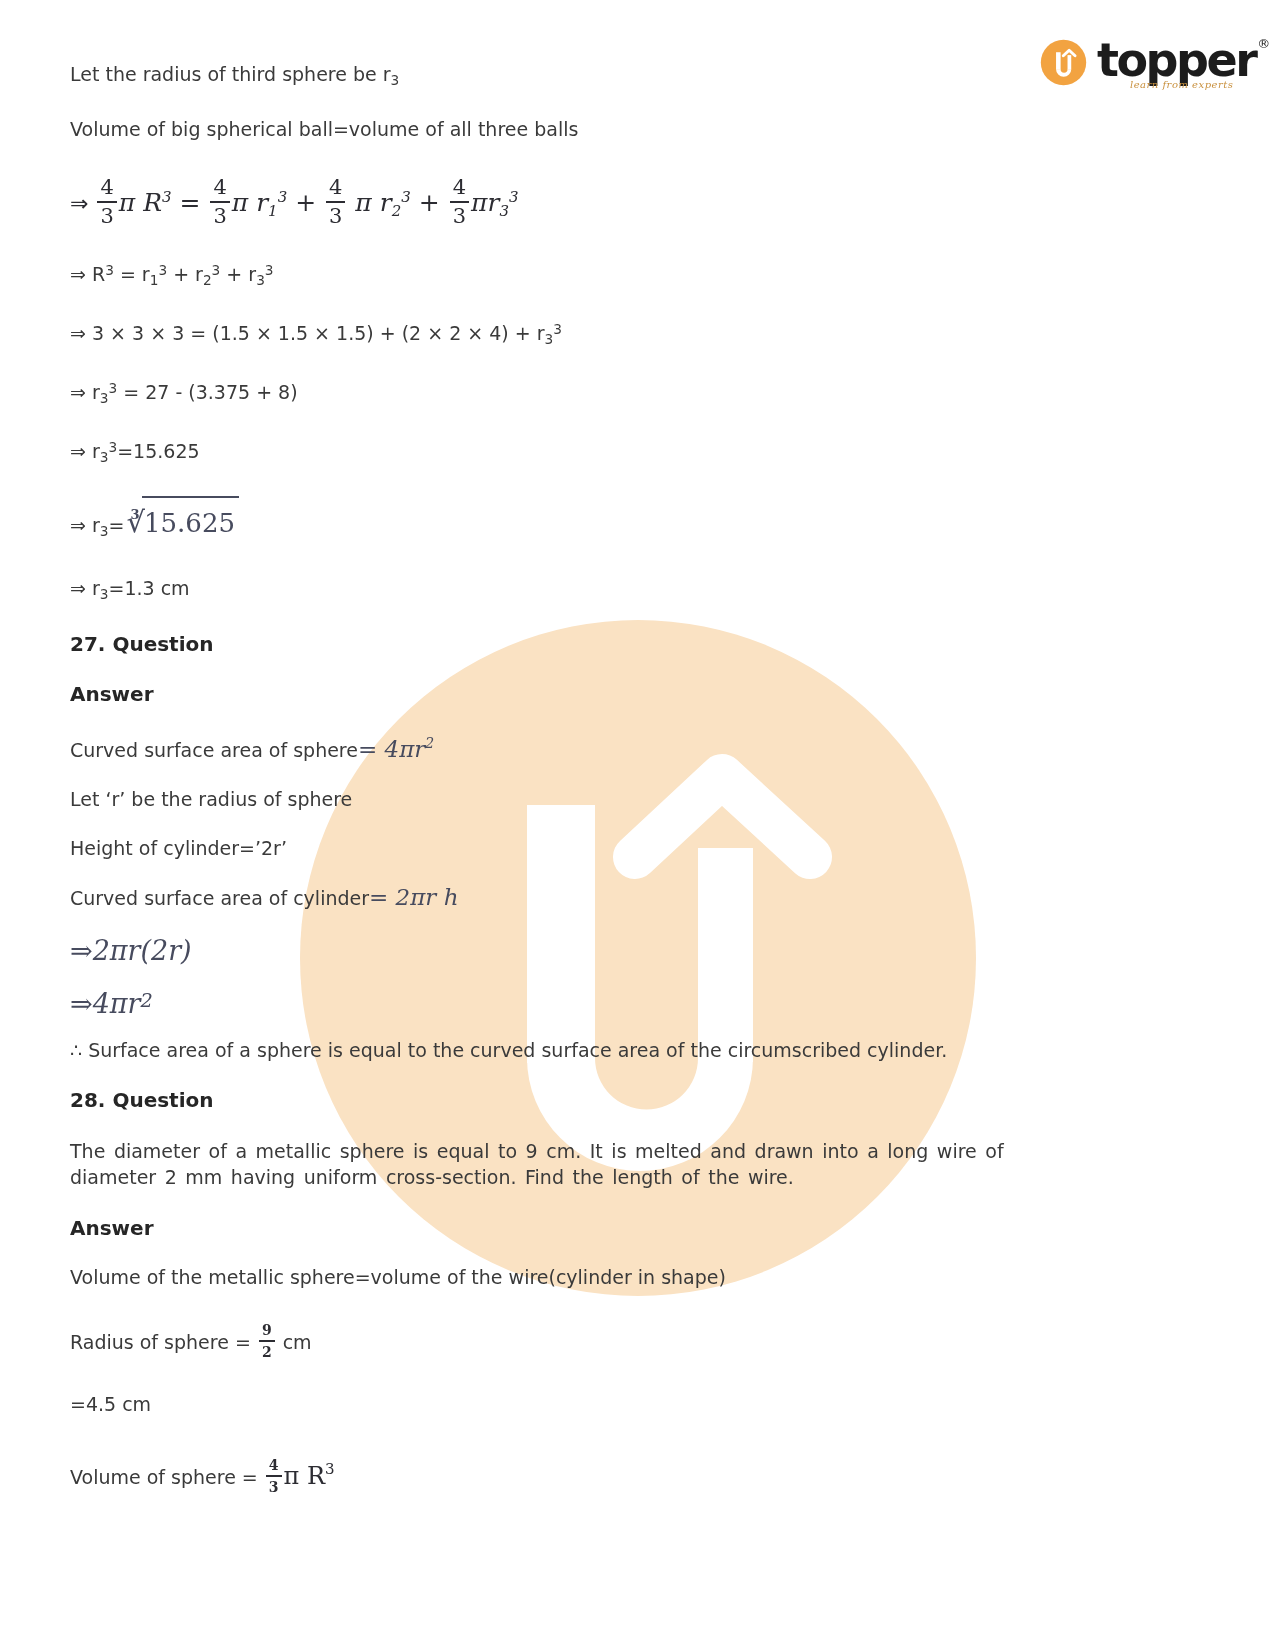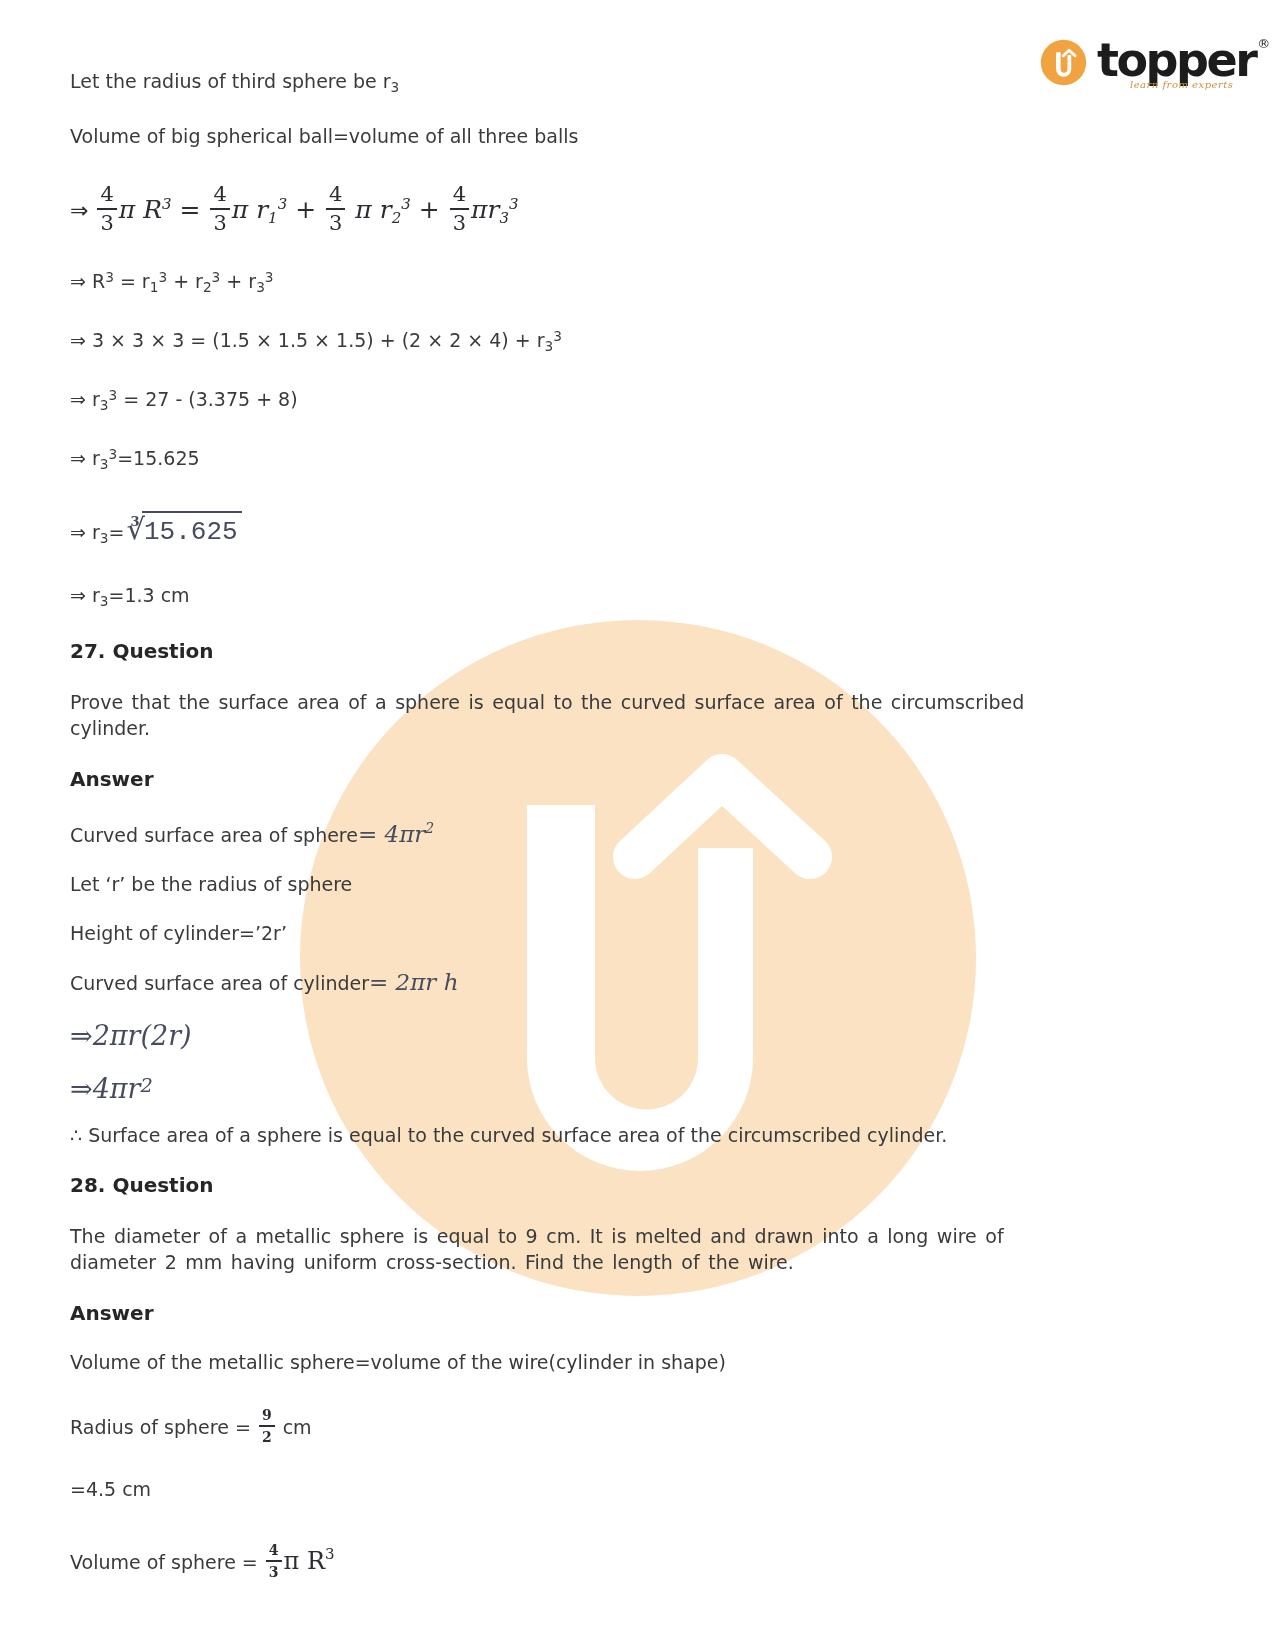--- a/index.html
+++ b/index.html
@@ -59,21 +59,21 @@
     letter-spacing:0.5px;
   }
 
   
   .content{
     position:relative;z-index:1;
     padding:58px 70px 0 70px;
     width:1205px;
     font-size:19px;
   }
-  .blk{margin:12px 0 26px 0;}
+  .blk{margin:5px 0 26px 0;}
   .b-p{line-height:23px;}
   .b-p2{line-height:26px;}
   .b-h{line-height:24px;font-weight:bold;color:var(--heading-text);font-size:20px;}
   .b-f1{
     line-height:60px;height:62px;margin-bottom:30px;
     font-family:"DejaVu Serif", serif;font-style:italic;
     font-size:25px;color:var(--formula-dark);white-space:nowrap;
   }
   .b-fm{
     line-height:30px;margin-bottom:20px;
@@ -109,21 +109,21 @@
 
   
   .root{
     font-family:"DejaVu Serif", serif;font-style:normal;
     font-size:26px;color:var(--formula-navy);white-space:nowrap;
   }
   .root .rix{font-size:13px;vertical-align:13px;margin-right:-13px;position:relative;z-index:1;font-weight:bold;}
   .root .rsign{font-size:29px;}
   .root .rad{
     display:inline-block;border-top:2.5px solid currentColor;
-    padding:6px 4px 0 2px;margin-left:-3px;line-height:1.05;font-family:Liberation Mono, monospace;
+    padding:12px 4px 0 2px;margin-left:-3px;line-height:1.05;
   }
 </style>
 </head>
 <body>
 
 <div class="page">
 
   <svg width="0" height="0" style="position:absolute" aria-hidden="true">
     <defs>
       <g id="uglyph">
@@ -167,21 +167,20 @@
           <span class="num">4</span>
           <span class="den">3</span>
         </span><span class="it">πr</span><span class="itsub">3</span><span class="itsup">3</span></div>
       <div class="blk b-p"><span>⇒ R</span><span class="sup">3</span><span> = r</span><span class="sub">1</span><span class="sup">3</span><span> + r</span><span class="sub">2</span><span class="sup">3</span><span> + r</span><span class="sub">3</span><span class="sup">3</span></div>
       <div class="blk b-p"><span>⇒ 3 × 3 × 3 = (1.5 × 1.5 × 1.5) + (2 × 2 × 4) + r</span><span class="sub">3</span><span class="sup">3</span></div>
       <div class="blk b-p"><span>⇒ r</span><span class="sub">3</span><span class="sup">3</span><span> = 27 - (3.375 + 8)</span></div>
       <div class="blk b-p"><span>⇒ r</span><span class="sub">3</span><span class="sup">3</span><span>=15.625</span></div>
       <div class="blk b-rt"><span>⇒ r</span><span class="sub">3</span><span>= </span><span class="root"><span class="rix">3</span><span class="rsign">√</span><span class="rad">15.625</span></span></div>
       <div class="blk b-p"><span>⇒ r</span><span class="sub">3</span><span>=1.3 cm</span></div>
       <div class="blk b-h"><span>27. Question</span></div>
-      <div class="blk b-p2 just"><span>Prove that the surface area of a sphere is equal to the curved surface area of the circumscribed</span><br><span>cylinder.</span></div>
       <div class="blk b-h"><span>Answer</span></div>
       <div class="blk b-p"><span>Curved surface area of sphere</span><span class="itn">= 4πr</span><span class="itnsup">2</span></div>
       <div class="blk b-p"><span>Let ‘r’ be the radius of sphere</span></div>
       <div class="blk b-p"><span>Height of cylinder=’2r’</span></div>
       <div class="blk b-p"><span>Curved surface area of cylinder</span><span class="itn">= 2πr h</span></div>
       <div class="blk b-fm"><span class="up">⇒</span><span>2πr(2r)</span></div>
       <div class="blk b-fm"><span class="up">⇒</span><span>4πr</span><span class="sup">2</span></div>
       <div class="blk b-p"><span>∴ Surface area of a sphere is equal to the curved surface area of the circumscribed cylinder.</span></div>
       <div class="blk b-h"><span>28. Question</span></div>
       <div class="blk b-p2 just"><span>The diameter of a metallic sphere is equal to 9 cm. It is melted and drawn into a long wire of</span><br><span>diameter 2 mm having uniform cross-section. Find the length of the wire.</span></div>

